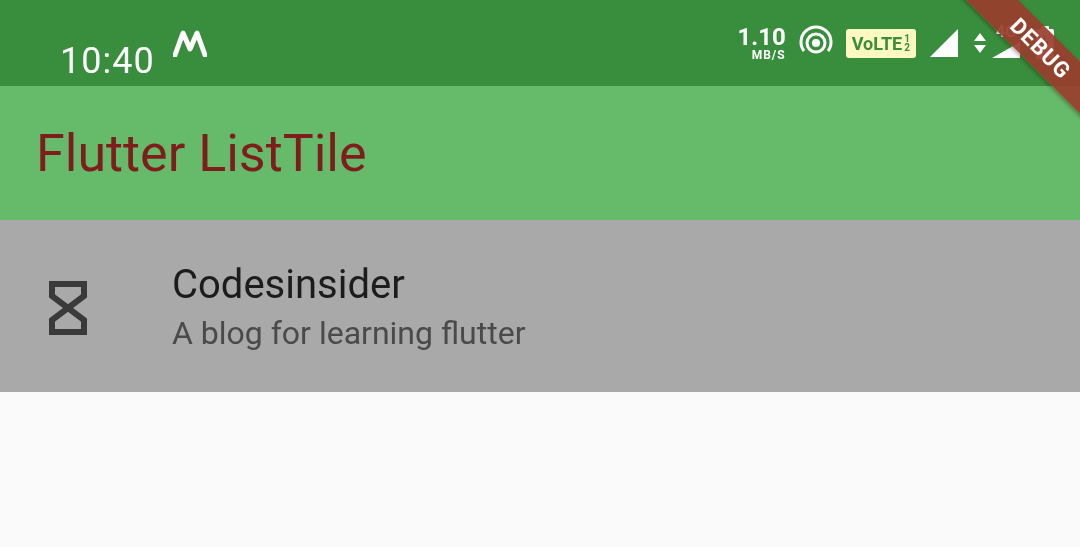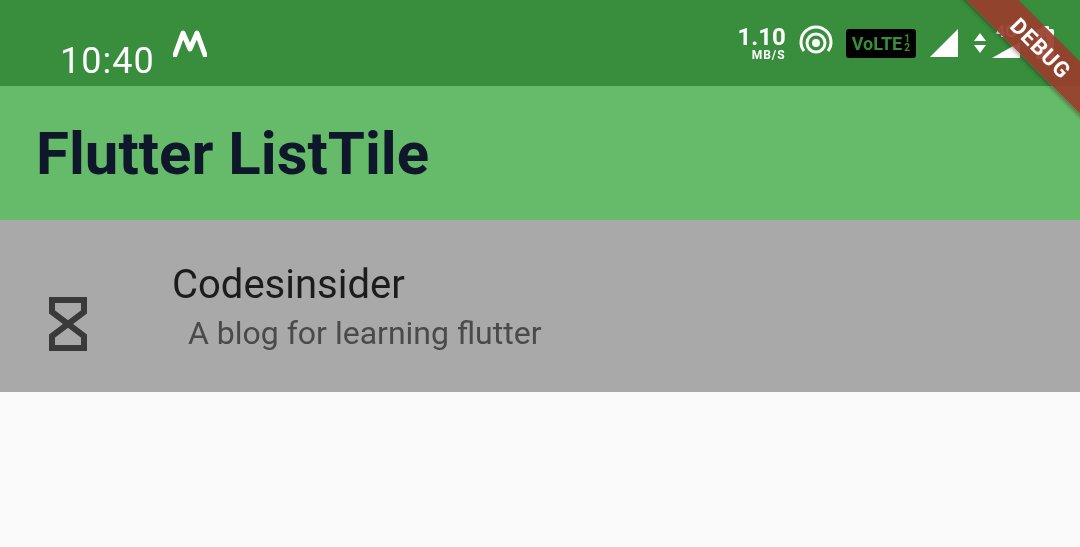--- a/index.html
+++ b/index.html
@@ -57,21 +57,21 @@
     .net-speed-unit {
       font-size: 12px;
       font-weight: 700;
       letter-spacing: 1px;
     }
     .hotspot-icon {
       display: flex;
       align-items: center;
     }
     .volte-badge {
-      background: #000000;
+      background: #fef9c3;
       color: #388e3c;
       font-size: 18px;
       font-weight: 700;
       padding: 4px 6px;
       border-radius: 3px;
       display: flex;
       align-items: center;
       letter-spacing: 0px;
     }
     .volte-small {
@@ -105,29 +105,29 @@
       align-items: center;
     }
     .app-bar {
       height: 134px;
       background: #66bb6a;
       display: flex;
       align-items: center;
       padding: 0 36px;
     }
     .app-bar-title {
-      color: #0f172a;
-      font-size: 60px;
-      font-weight: 700;
+      color: #7f1d1d;
+      font-size: 52px;
+      font-weight: 400;
     }
     .list-tile {
       height: 172px;
       background: #a9a9a9;
       display: flex;
-      align-items: flex-end;
+      align-items: center;
       padding: 40px 44px 40px 44px;
       gap: 80px;
     }
     .list-tile-leading {
       display: flex;
       align-items: flex-start;
       padding-top: 4px;
     }
     .list-tile-content {
       display: flex;
@@ -136,21 +136,20 @@
     }
     .list-tile-title {
       color: #1c1c1c;
       font-size: 40px;
       font-weight: 400;
     }
     .list-tile-subtitle {
       color: #4a4a4a;
       font-size: 32px;
       font-weight: 400;
-      margin-left: 16px;
     }
     .debug-banner {
       position: absolute;
       top: 30px;
       right: -58px;
       background: rgba(153, 61, 45, 0.92);
       color: #fff;
       font-size: 22px;
       font-weight: 700;
       letter-spacing: 1px;

